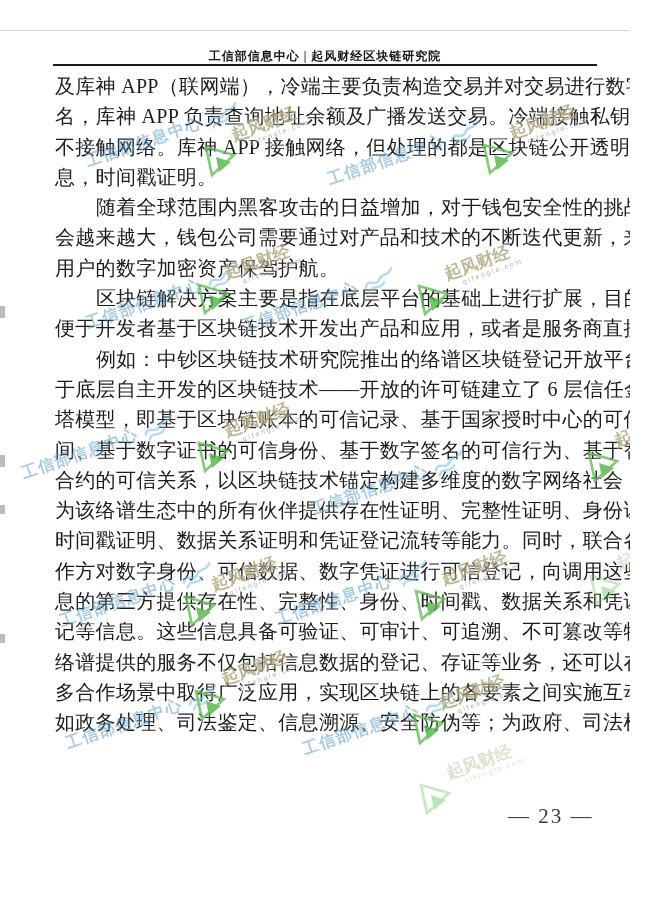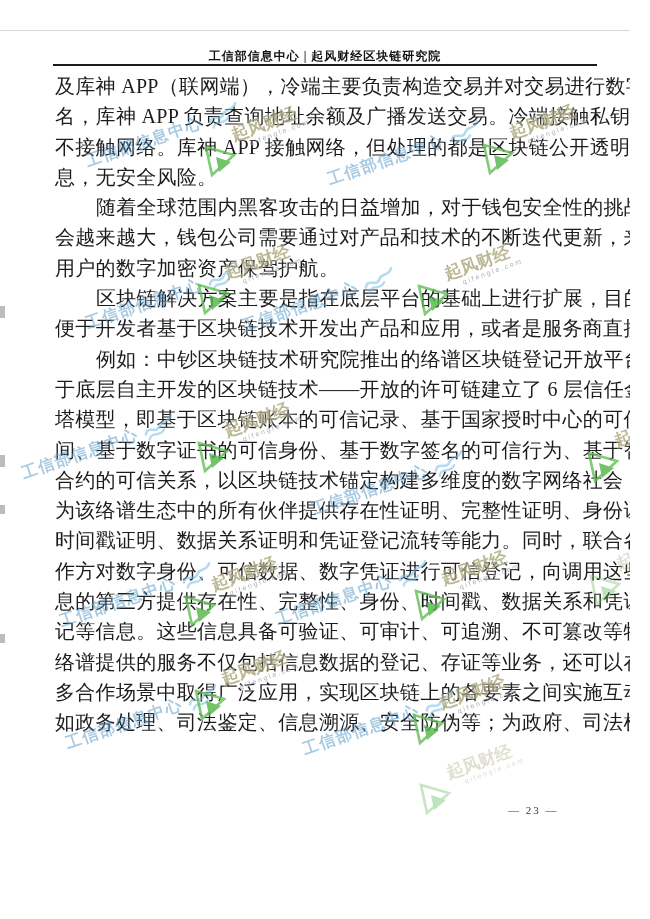--- a/index.html
+++ b/index.html
@@ -14,21 +14,21 @@
           font-size:12px;font-weight:bold;color:#141414;letter-spacing:1px;white-space:nowrap;}
   .header-rule{position:absolute;left:53px;top:64px;width:544px;height:2px;background:#1b1b1b;}
 
   
   .body-text{position:absolute;left:55px;top:71px;width:542px;z-index:2;}
   .line{height:30.3px;line-height:30.3px;font-size:20px;color:#1c1c1e;
         white-space:nowrap;letter-spacing:0.3px;}
   .line.indent{padding-left:41px;}
 
   
-  .footer{position:absolute;left:508px;top:804px;font-size:11px;color:#3a3a3a;
+  .footer{position:absolute;left:508px;top:804px;font-size:21px;color:#3a3a3a;
           letter-spacing:2px;white-space:nowrap;z-index:2;}
 
   
   .wm{position:absolute;pointer-events:none;z-index:3;}
   .wm-blue{display:flex;align-items:center;gap:5px;transform:rotate(-19deg);
            transform-origin:0 50%;opacity:.55;}
   .wm-blue-text{font-family:"Liberation Sans","DejaVu Sans",sans-serif;font-weight:bold;
                 font-size:16px;color:#5f9fcb;letter-spacing:1.5px;white-space:nowrap;}
   .wave-icon{flex:0 0 auto;}
   .wm-green{width:100px;height:60px;}
@@ -52,21 +52,21 @@
   <div class="speck" style="top:505px;height:9px"></div>
   <div class="speck" style="top:634px;height:9px"></div>
 
   <div class="header">工信部信息中心 | 起风财经区块链研究院</div>
   <div class="header-rule"></div>
 
   <div class="body-text">
     <div class="line">及库神 APP（联网端），冷端主要负责构造交易并对交易进行数字签</div>
     <div class="line">名，库神 APP 负责查询地址余额及广播发送交易。冷端接触私钥，但</div>
     <div class="line">不接触网络。库神 APP 接触网络，但处理的都是区块链公开透明的信</div>
-    <div class="line">息，无安全风险。</div>
+    <div class="line">息，时间戳证明。</div>
     <div class="line indent">随着全球范围内黑客攻击的日益增加，对于钱包安全性的挑战将</div>
     <div class="line">会越来越大，钱包公司需要通过对产品和技术的不断迭代更新，来为</div>
     <div class="line">用户的数字加密资产保驾护航。</div>
     <div class="line indent">区块链解决方案主要是指在底层平台的基础上进行扩展，目的是</div>
     <div class="line">便于开发者基于区块链技术开发出产品和应用，或者是服务商直接为</div>
     <div class="line indent">例如：中钞区块链技术研究院推出的络谱区块链登记开放平台基</div>
     <div class="line">于底层自主开发的区块链技术——开放的许可链建立了 6 层信任金字</div>
     <div class="line">塔模型，即基于区块链账本的可信记录、基于国家授时中心的可信时</div>
     <div class="line">间、基于数字证书的可信身份、基于数字签名的可信行为、基于智能</div>
     <div class="line">合约的可信关系，以区块链技术锚定构建多维度的数字网络社会，并</div>

